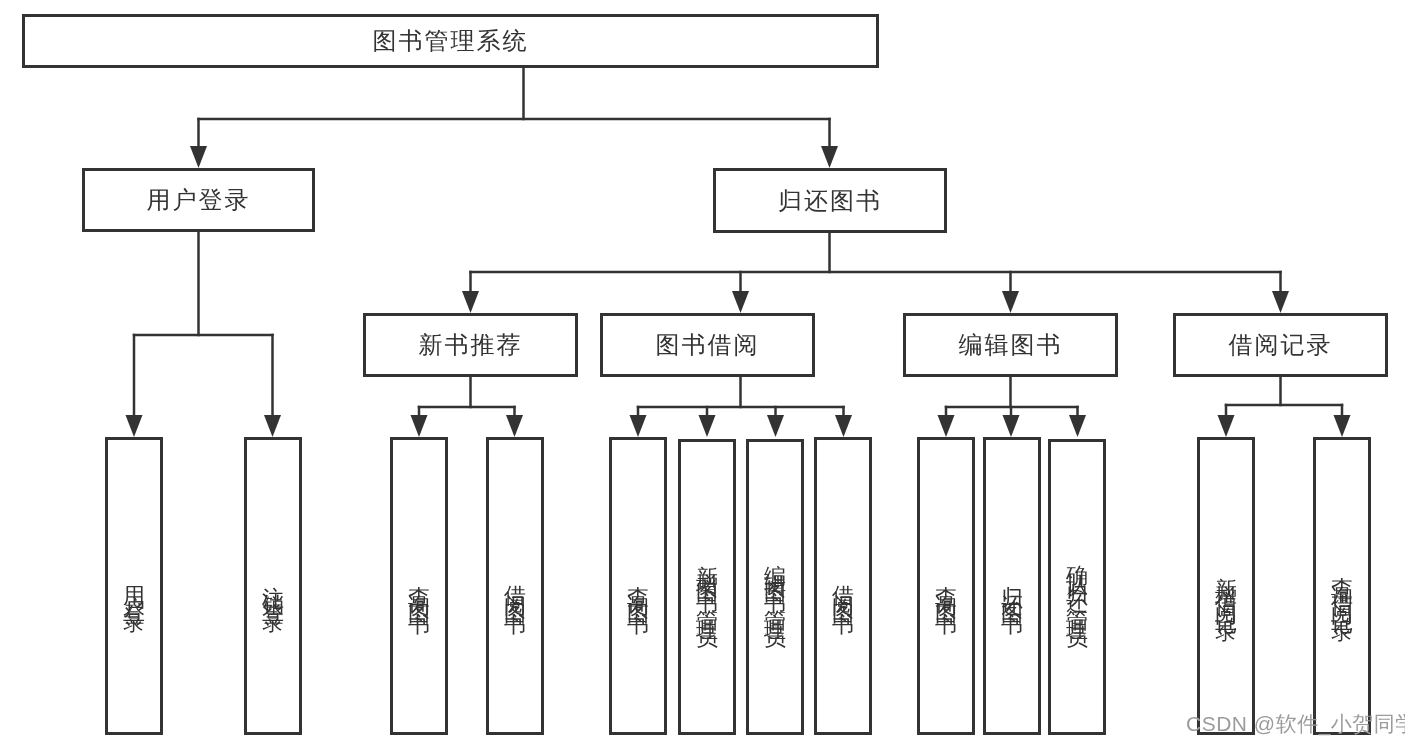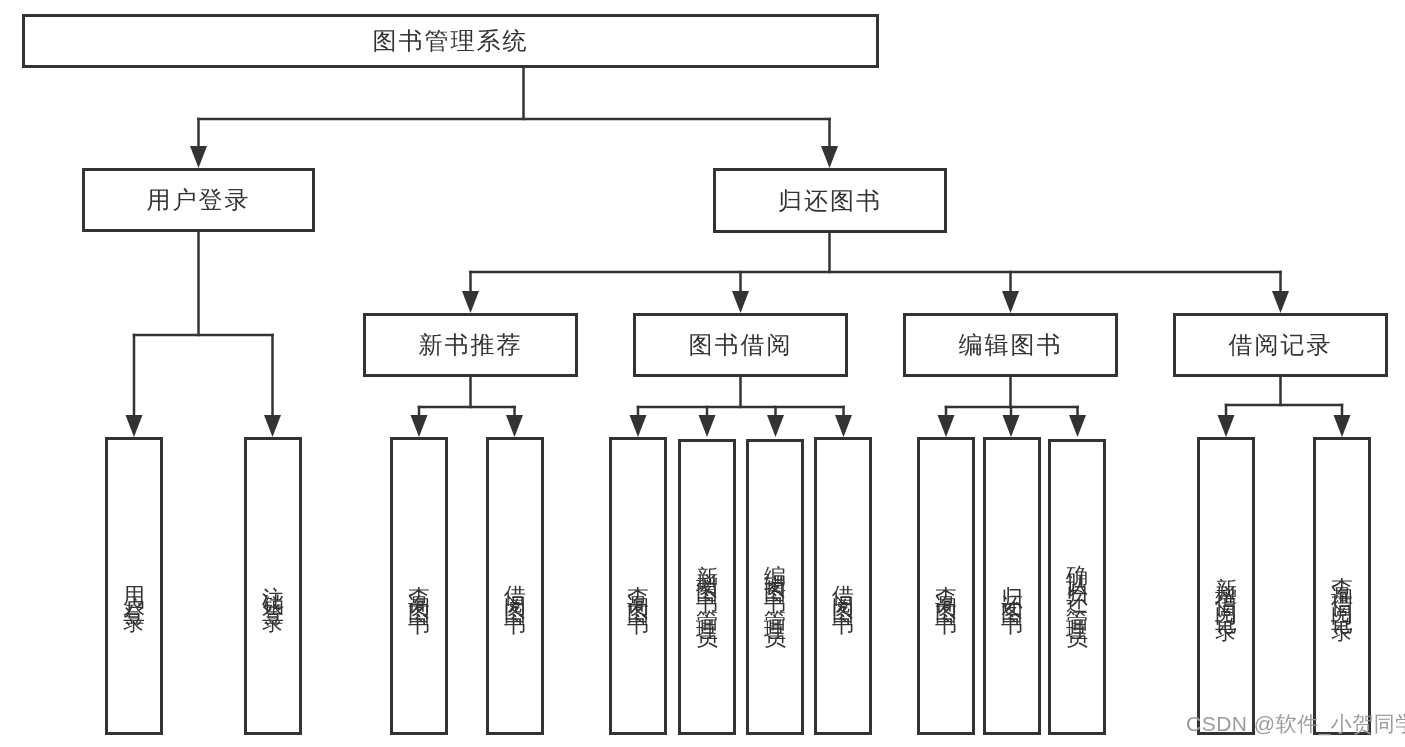--- a/index.html
+++ b/index.html
@@ -32,21 +32,21 @@
     color: #333333;
     white-space: nowrap;
   }
   
   .hbox span { font-size: 24px; letter-spacing: 2px; }
   #n-root  { left: 22px;  top: 14px;  width: 857px; height: 54px; }
   #n-l2a   { left: 82px;  top: 168px; width: 233px;  height: 64px; }
   #n-l2b   { left: 713px; top: 168px; width: 234px;  height: 65px; }
   .l3      { top: 313px; width: 215px; height: 64px; }
   #n-l3a   { left: 363px; }
-  #n-l3b   { left: 633px; }
+  #n-l3b   { left: 600px; }
   #n-l3c   { left: 903px; }
   #n-l3d   { left: 1173px; }
   
   .leaf { top: 437px; width: 58px; height: 298px; }
   .leaf span {
     writing-mode: vertical-rl;
     text-orientation: mixed;
     font-size: 22px;
     letter-spacing: 9px;
     line-height: 1;

